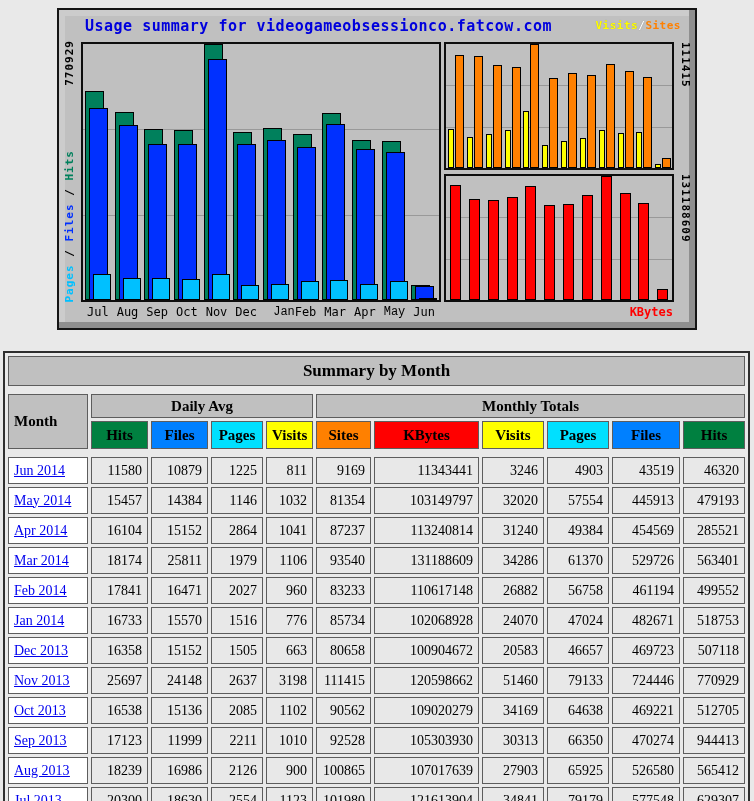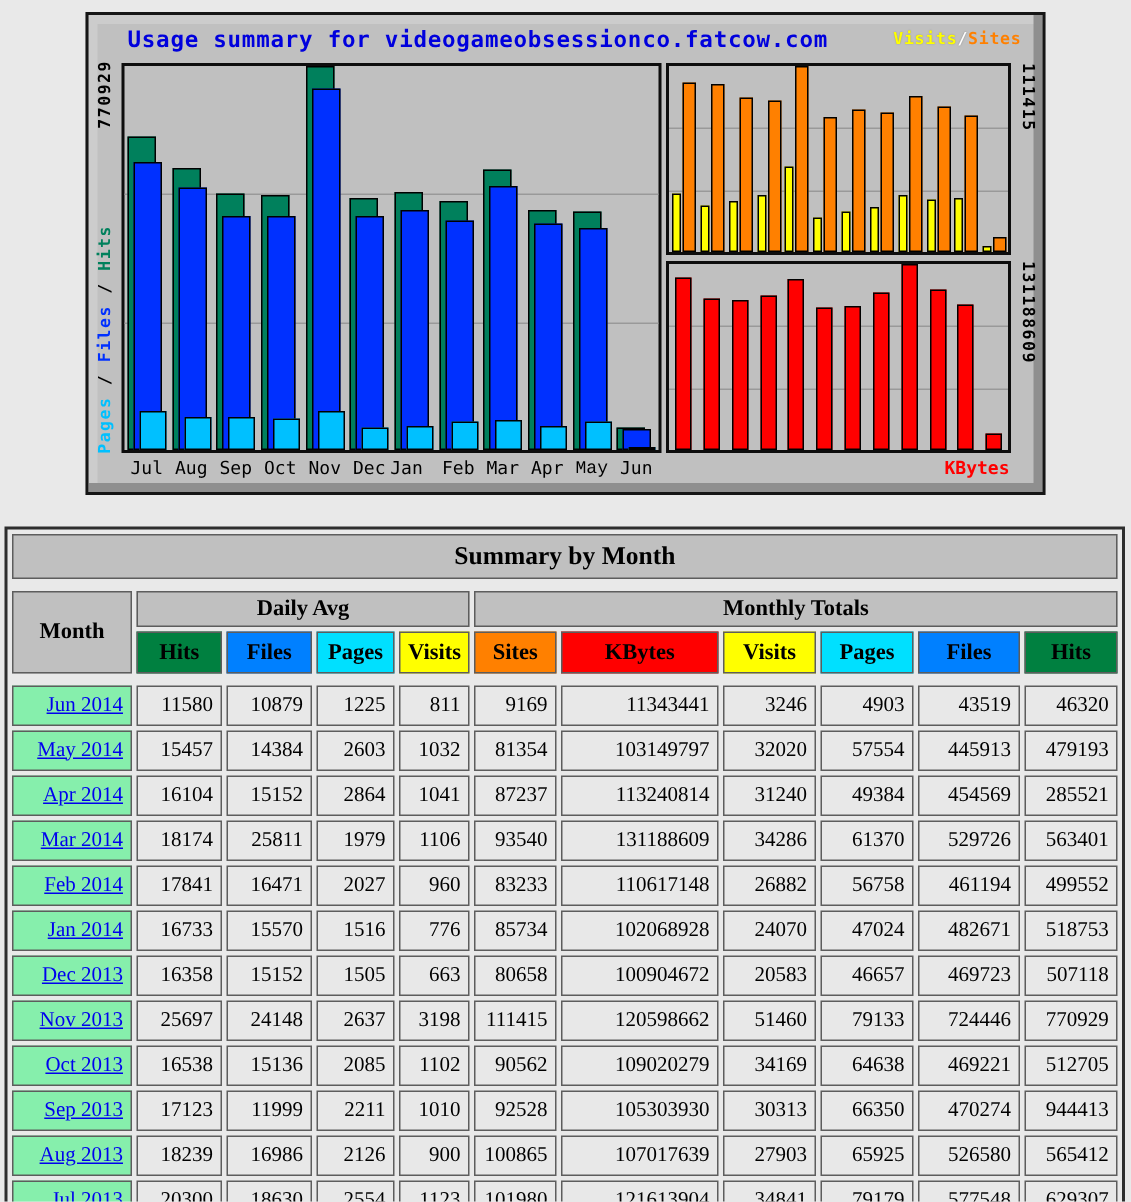--- a/index.html
+++ b/index.html
@@ -76,24 +76,24 @@
     border:2px solid #2e2e2e;border-bottom-width:4px;
     background:#e9e9e9;
   }
   .summary th,.summary td{
     border:1px solid #5d5d5d;
     padding:2px 5px;
     font-family:"Liberation Serif","DejaVu Serif",serif;
     overflow:hidden;white-space:nowrap;
   }
   th.title{background:#c0c0c0;font-size:17px;font-weight:bold;text-align:center;height:24px;}
-  th.month-h{background:#c0c0c0;font-size:15px;font-weight:bold;text-align:center;vertical-align:middle;}
+  th.month-h{background:#c0c0c0;font-size:15px;font-weight:bold;text-align:left;vertical-align:middle;}
   th.grp{background:#c0c0c0;font-size:15px;font-weight:bold;text-align:center;height:18px;}
   th.chead{font-size:15px;font-weight:bold;text-align:center;color:#000;height:22px;}
-  td.month{background:#86efac;font-size:14px;text-align:right;height:21px;}
+  td.month{background:#ffffff;font-size:14px;text-align:left;height:21px;text-decoration:underline;}
   td.month a{color:#0000ee;text-decoration:underline;}
   td.num{background:#e8e8e8;font-size:14px;text-align:right;height:21px;}
   tr.spacer td{border:none;background:none;padding:0;height:2px;}
 </style>
 </head>
 <body>
 
 <div class="graph" id="graph">
   <div class="gtitle">Usage summary for videogameobsessionco.fatcow.com</div>
   <div class="glegend"><span class="lv">Visits</span><span class="ls">/</span><span class="lo">Sites</span></div>
@@ -188,21 +188,21 @@
 
   <span class="vtext down axisTR">111415</span>
   <span class="vtext down axisBR">131188609</span>
   <span class="kblabel">KBytes</span>
 <span class="mlabel" style="left: 38.8333px;">Jul</span>
     <span class="mlabel" style="left: 68.5px;">Aug</span>
     <span class="mlabel" style="left: 98.1667px;">Sep</span>
     <span class="mlabel" style="left: 127.833px;">Oct</span>
     <span class="mlabel" style="left: 157.5px;">Nov</span>
     <span class="mlabel" style="left: 187.167px;">Dec</span>
-    <span class="mlabel" style="left: 212px;">Jan</span>
+    <span class="mlabel" style="left: 225px; font-family: Liberation Mono, monospace;">Jan</span>
     <span class="mlabel" style="left: 246.5px;">Feb</span>
     <span class="mlabel" style="left: 276.167px;">Mar</span>
     <span class="mlabel" style="left: 305.833px;">Apr</span>
     <span class="mlabel" style="left: 335.5px; font-family: Liberation Mono, monospace;">May</span>
     <span class="mlabel" style="left: 365.167px;">Jun</span>
   </div>
 
 <table class="summary">
   <colgroup>
     <col style="width:80px">
@@ -256,21 +256,21 @@
         <td class="num">11343441</td>
         <td class="num">3246</td>
         <td class="num">4903</td>
         <td class="num">43519</td>
         <td class="num">46320</td>
       </tr>
       <tr>
         <td class="month"><a href="#">May 2014</a></td>
         <td class="num">15457</td>
         <td class="num">14384</td>
-        <td class="num">2603</td>
+        <td class="num">1146</td>
         <td class="num">1032</td>
         <td class="num">81354</td>
         <td class="num">103149797</td>
         <td class="num">32020</td>
         <td class="num">57554</td>
         <td class="num">445913</td>
         <td class="num">479193</td>
       </tr>
       <tr>
         <td class="month"><a href="#">Apr 2014</a></td>

